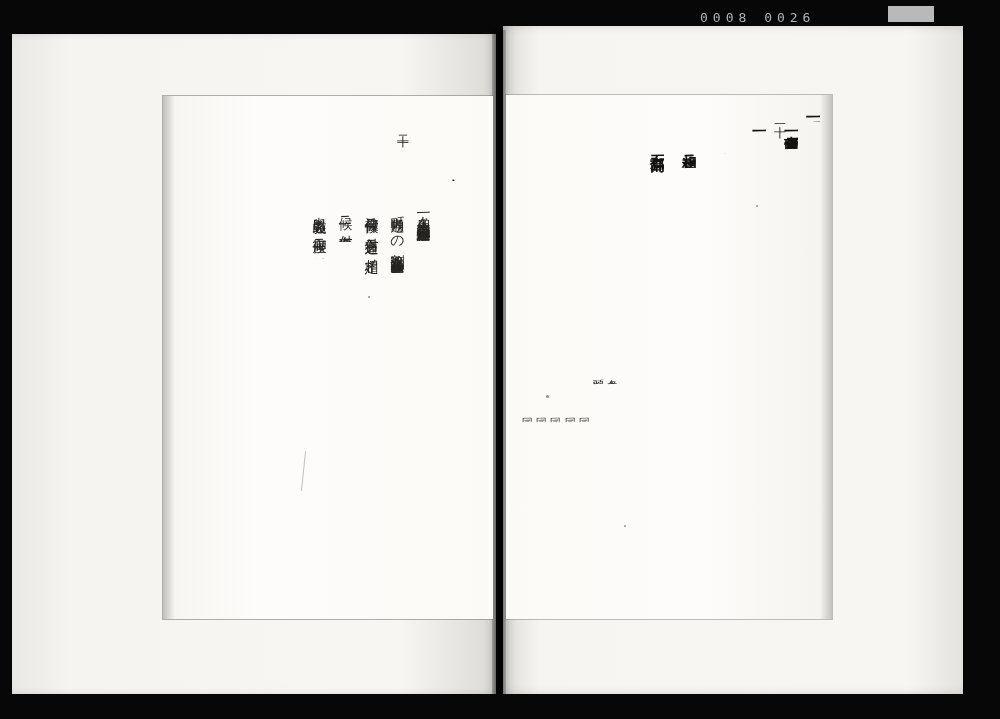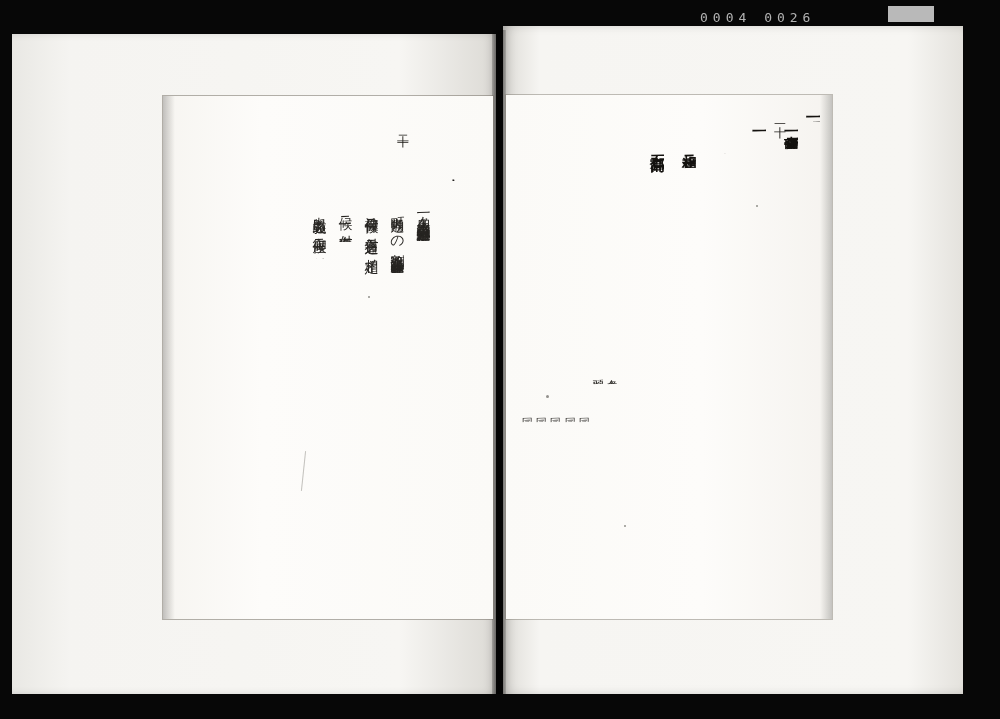--- a/index.html
+++ b/index.html
@@ -182,21 +182,21 @@
     position: absolute;
     left: 820px; top: 95px; width: 12px; height: 524px;
     background: linear-gradient(270deg, rgba(0,0,0,.20), rgba(0,0,0,0));
   }
 </style>
 </head>
 <body>
 
 <div id="scan">
 
-  <div class="film-numbers">0004  0026</div>
+  <div class="film-numbers">0008  0026</div>
   <div class="film-mark"></div>
 
   <div class="leaf leaf-left"></div>
 
   <div class="leaf leaf-right"></div>
   <div class="gutter"></div>
 
   <div class="page page-right">
     <div class="folio folio-right">十一</div>
     <div class="vcols">

